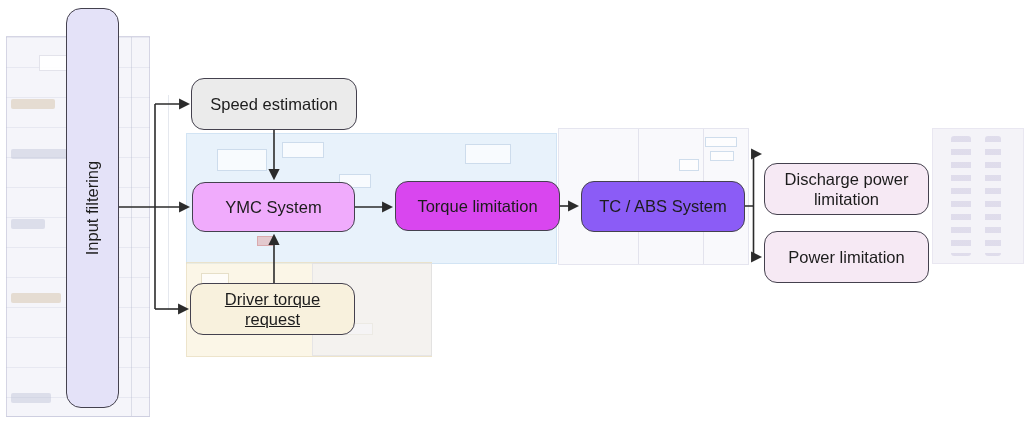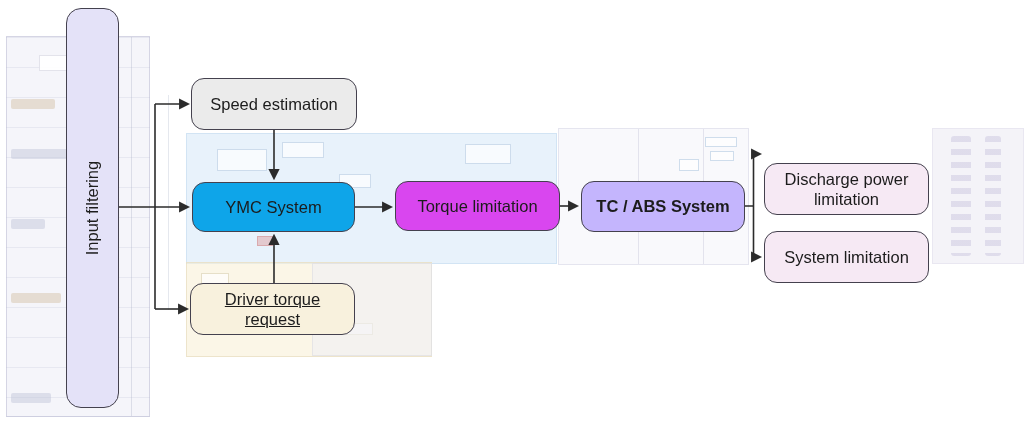--- a/index.html
+++ b/index.html
@@ -109,32 +109,32 @@
     <path class="edge" d="M753.5,154 H760" marker-end="url(#arrowhead)"></path>
     <path class="edge" d="M753.5,257 H760" marker-end="url(#arrowhead)"></path>
   </svg>
 
   <div class="node n-input" style="background-color: rgb(228, 226, 248);">
     <span class="vtext">Input filtering</span>
   </div>
   <div class="node n-speed" style="background-color: rgb(235, 235, 235);">
     <span>Speed estimation</span>
   </div>
-  <div class="node n-ymc" style="background-color: #0ea5e9;">
+  <div class="node n-ymc" style="background-color: #f0abfc;">
     <span>YMC System</span>
   </div>
   <div class="node n-driver" style="background-color: rgb(248, 241, 221);">
     <span>Driver torque request</span>
   </div>
   <div class="node n-torque" style="background-color: #d946ef;">
     <span>Torque limitation</span>
   </div>
-  <div class="node n-tcabs" style="background-color: #c4b5fd; font-weight: bold;">
+  <div class="node n-tcabs" style="background-color: #8b5cf6;">
     <span>TC / ABS System</span>
   </div>
   <div class="node n-discharge" style="background-color: rgb(246, 233, 244); margin-top: 35px;">
     <span>Discharge power limitation</span>
   </div>
   <div class="node n-power" style="background-color: rgb(246, 233, 244);">
-    <span>System limitation</span>
+    <span>Power limitation</span>
   </div>
 
 </div>
 
 </body></html>

